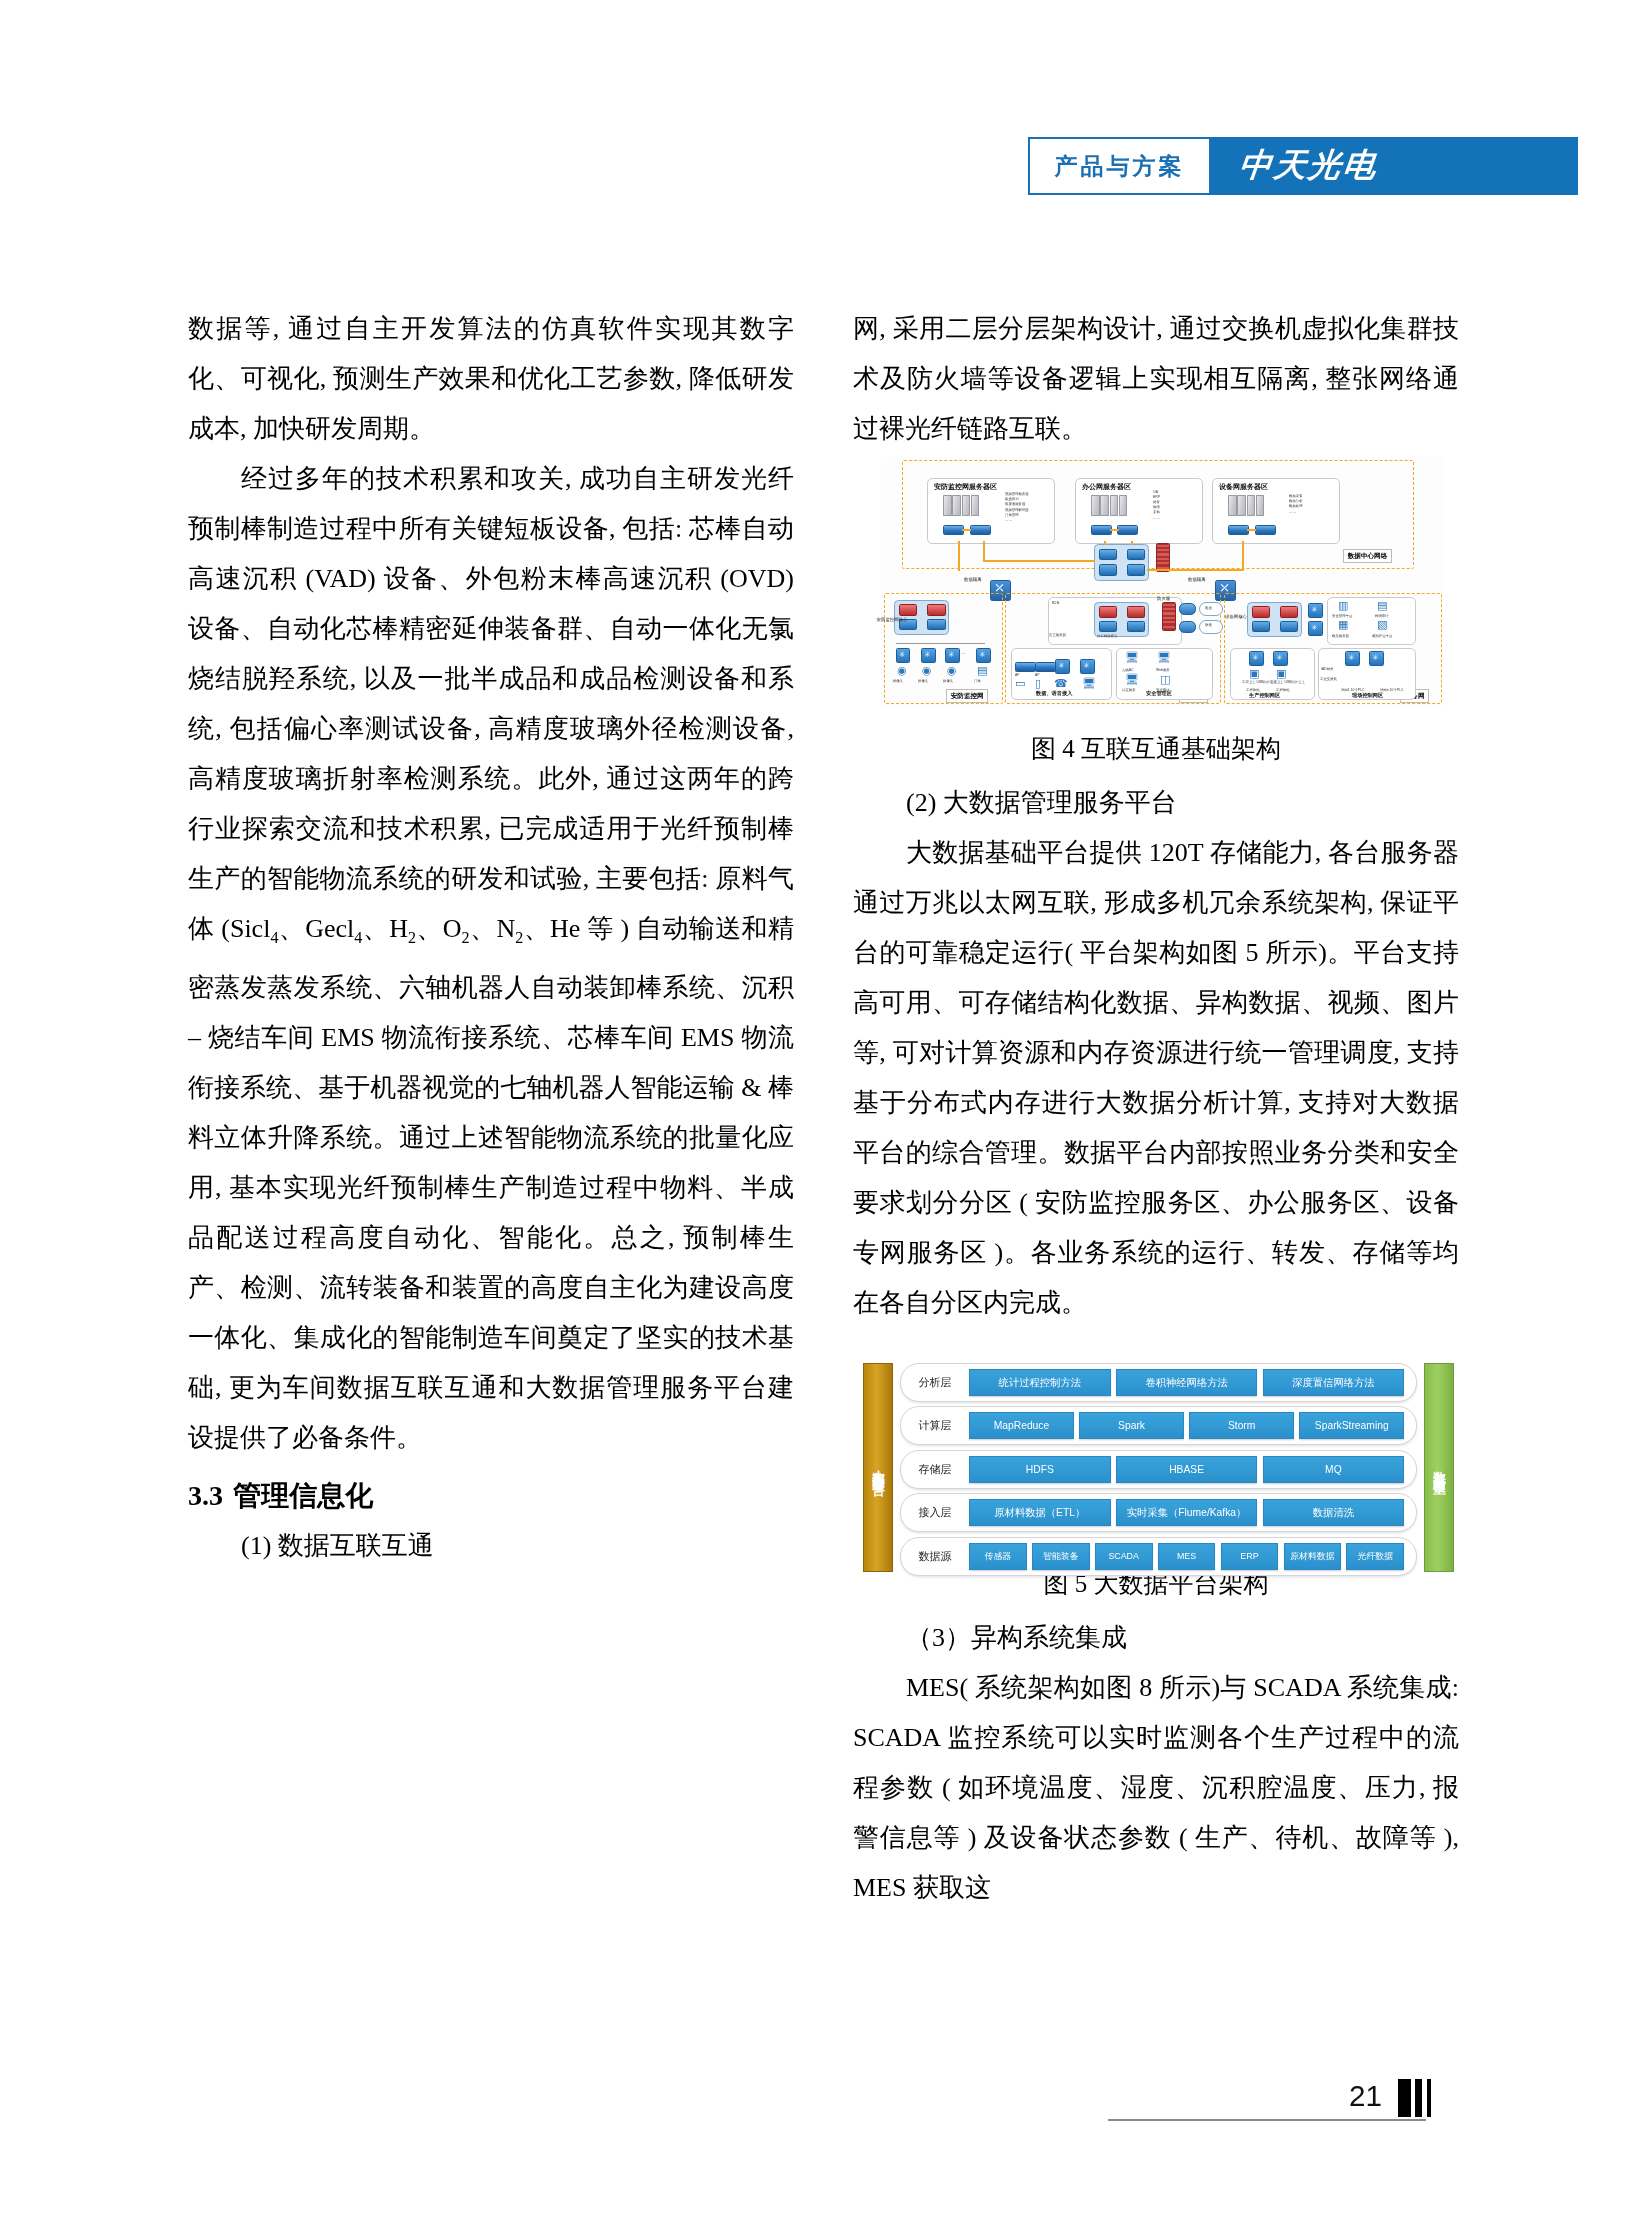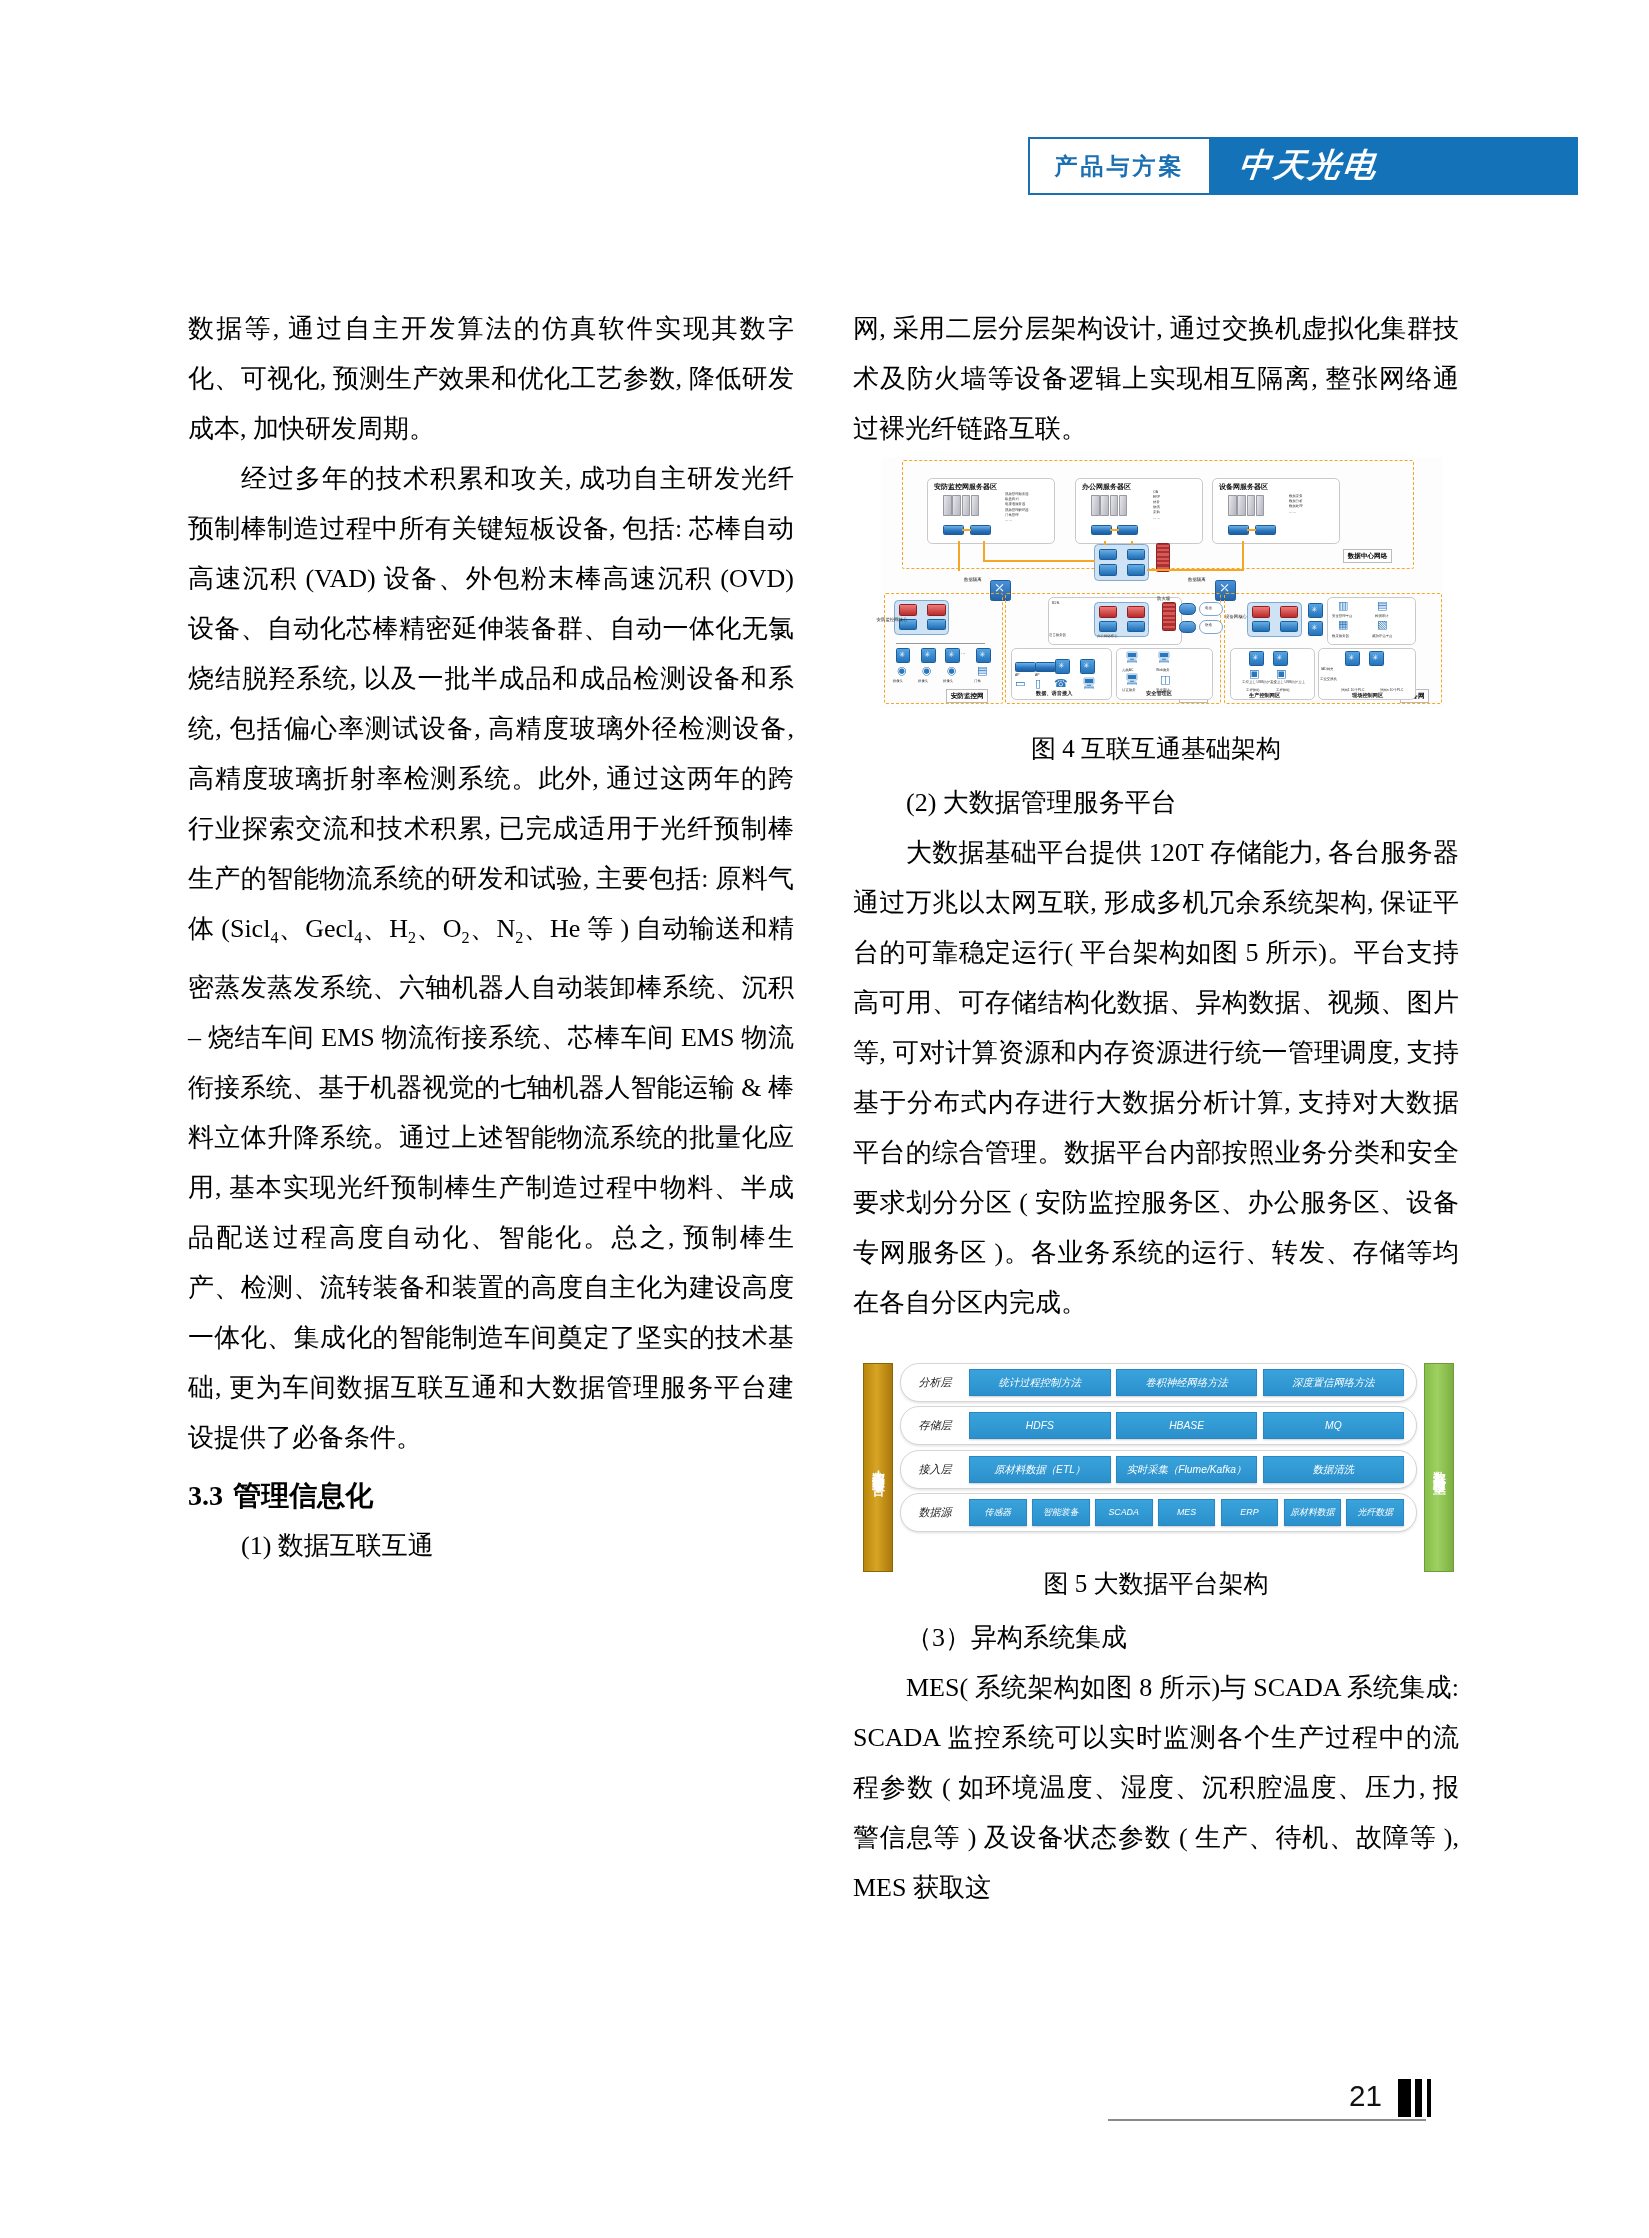--- a/index.html
+++ b/index.html
@@ -79,21 +79,21 @@
   
   #fig5{position:absolute;left:863px;top:1363px;width:591px;height:222px;}
   #f5-left{position:absolute;left:0;top:0;width:28px;height:207px;
      background:linear-gradient(90deg,#b8860b 0%,#d8a425 45%,#a9780a 100%);
      border:0.7px solid #8a6508;display:flex;align-items:center;justify-content:center;}
   #f5-right{position:absolute;right:0;top:0;width:28px;height:207px;
      background:linear-gradient(90deg,#86bf4a 0%,#9ed061 45%,#7bb040 100%);
      border:0.7px solid #6f9b3c;display:flex;align-items:center;justify-content:center;}
   .f5-vert{writing-mode:vertical-rl;text-orientation:upright;color:#fff;font-weight:bold;
      font-size:12.6px;letter-spacing:2.2px;font-family:"Liberation Sans","DejaVu Sans",sans-serif;}
-  #f5-rows{position:absolute;left:37px;top:0;width:517px;font-style:italic;}
+  #f5-rows{position:absolute;left:37px;top:0;width:517px;}
   .f5-row{position:relative;height:37px;margin-bottom:4.4px;border:1px solid #d5d5d5;
      border-radius:19px;background:#fff;display:flex;align-items:center;
      box-shadow:0 1.5px 2.2px rgba(0,0,0,.10);}
   .f5-rowlabel{width:68px;text-align:center;font-size:11px;
      font-family:"Liberation Sans","DejaVu Sans",sans-serif;color:#222;flex:none;}
   .f5-cells{flex:1;display:flex;gap:5.2px;padding-right:11.8px;}
   .f5-cell{flex:1;height:25px;background:linear-gradient(180deg,#3aa3db 0%,#2a90cc 100%);
      border:0.7px solid #2b87c4;display:flex;align-items:center;justify-content:center;
      color:#fff;font-size:10.3px;font-family:"Liberation Sans","DejaVu Sans",sans-serif;
      box-shadow:0 1.5px 1.5px rgba(0,0,0,.15);text-align:center;line-height:11px;}
@@ -363,20 +363,29 @@
 
     <div class="f5-row">
       <div class="f5-rowlabel">分析层</div>
       <div class="f5-cells">
         <div class="f5-cell">统计过程控制方法</div>
         <div class="f5-cell">卷积神经网络方法</div>
         <div class="f5-cell">深度置信网络方法</div>
       </div>
     </div>
 
+    <div class="f5-row">
+      <div class="f5-rowlabel">计算层</div>
+      <div class="f5-cells">
+        <div class="f5-cell">MapReduce</div>
+        <div class="f5-cell">Spark</div>
+        <div class="f5-cell">Storm</div>
+        <div class="f5-cell">SparkStreaming</div>
+      </div>
+    </div>
 
     <div class="f5-row">
       <div class="f5-rowlabel">存储层</div>
       <div class="f5-cells">
         <div class="f5-cell">HDFS</div>
         <div class="f5-cell">HBASE</div>
         <div class="f5-cell">MQ</div>
       </div>
     </div>
 

